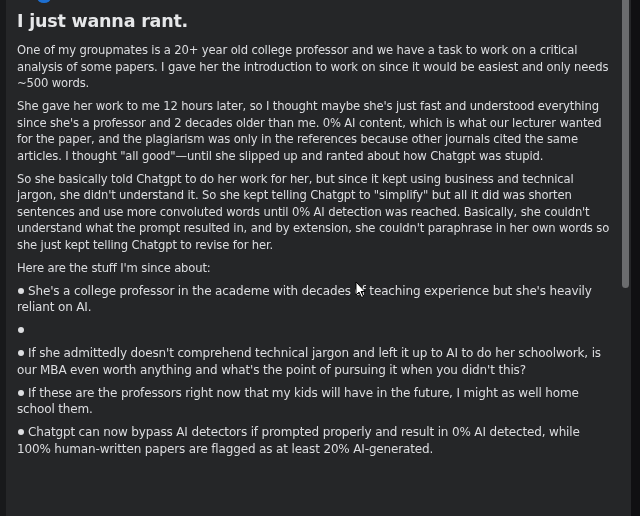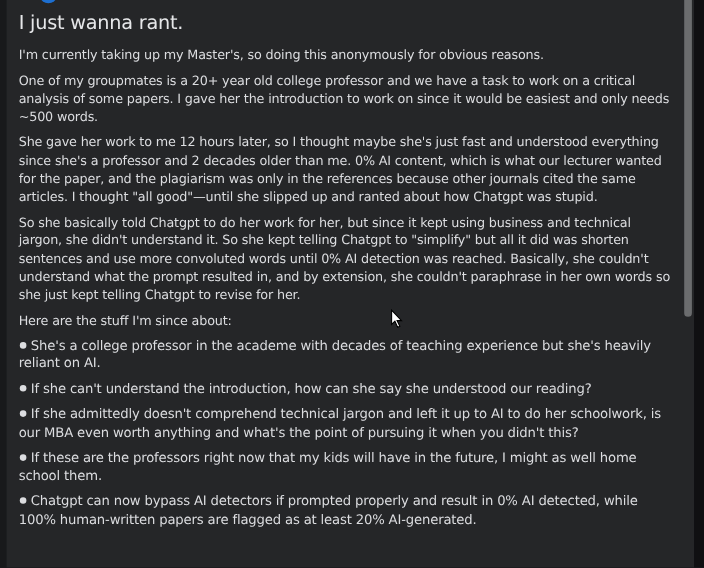--- a/index.html
+++ b/index.html
@@ -57,21 +57,21 @@
   }
   .content {
     position: absolute;
     left: 11px; top: 8px;
     width: 598px;
     color: #dfe0e2;
     font-family: "DejaVu Sans", sans-serif;
   }
   .title {
     font-size: 17.5px;
-    font-weight: normal;
+    font-weight: bold;
     color: #e6e7e9;
     margin: 0 0 8px 0;
     line-height: 26px;
     letter-spacing: -0.2px;
   }
   .para {
     font-size: 11.6px;
     line-height: 16.5px;
     margin: 0 0 6.5px 0;
     color: #dcdde0;
@@ -103,28 +103,27 @@
 
 <div class="viewport">
   <div class="left-strip"></div>
 
   <div class="post-panel">
     <div class="avatar"></div>
 
     <div class="content">
       <h1 class="title">I just wanna rant.</h1>
 
-      <p class="para">I'm currently taking up my Master's, so doing this anonymously for obvious reasons.</p>
       <p class="para">One of my groupmates is a 20+ year old college professor and we have a task to work on a critical analysis of some papers. I gave her the introduction to work on since it would be easiest and only needs ~500 words.</p>
       <p class="para">She gave her work to me 12 hours later, so I thought maybe she's just fast and understood everything since she's a professor and 2 decades older than me. 0% AI content, which is what our lecturer wanted for the paper, and the plagiarism was only in the references because other journals cited the same articles. I thought "all good"—until she slipped up and ranted about how Chatgpt was stupid.</p>
       <p class="para">So she basically told Chatgpt to do her work for her, but since it kept using business and technical jargon, she didn't understand it. So she kept telling Chatgpt to "simplify" but all it did was shorten sentences and use more convoluted words until 0% AI detection was reached. Basically, she couldn't understand what the prompt resulted in, and by extension, she couldn't paraphrase in her own words so she just kept telling Chatgpt to revise for her.</p>
       <p class="para">Here are the stuff I'm since about:</p>
 
       <p class="bullet"><span class="bullet-dot"></span><span>She's a college professor in the academe with decades of teaching experience but she's heavily reliant on AI.</span></p>
-      <p class="bullet"><span class="bullet-dot"></span><span>If she can't understand the introduction, how can she say she understood our reading?</span></p>
+      <p class="bullet"><span class="bullet-dot"></span></p>
       <p class="bullet"><span class="bullet-dot"></span><span>If she admittedly doesn't comprehend technical jargon and left it up to AI to do her schoolwork, is our MBA even worth anything and what's the point of pursuing it when you didn't this?</span></p>
       <p class="bullet"><span class="bullet-dot"></span><span>If these are the professors right now that my kids will have in the future, I might as well home school them.</span></p>
       <p class="bullet"><span class="bullet-dot"></span><span>Chatgpt can now bypass AI detectors if prompted properly and result in 0% AI detected, while 100% human-written papers are flagged as at least 20% AI-generated.</span></p>
     </div>
   </div>
 
   <div class="scrollbar-track">
     <div class="scrollbar-thumb"></div>
   </div>
 

